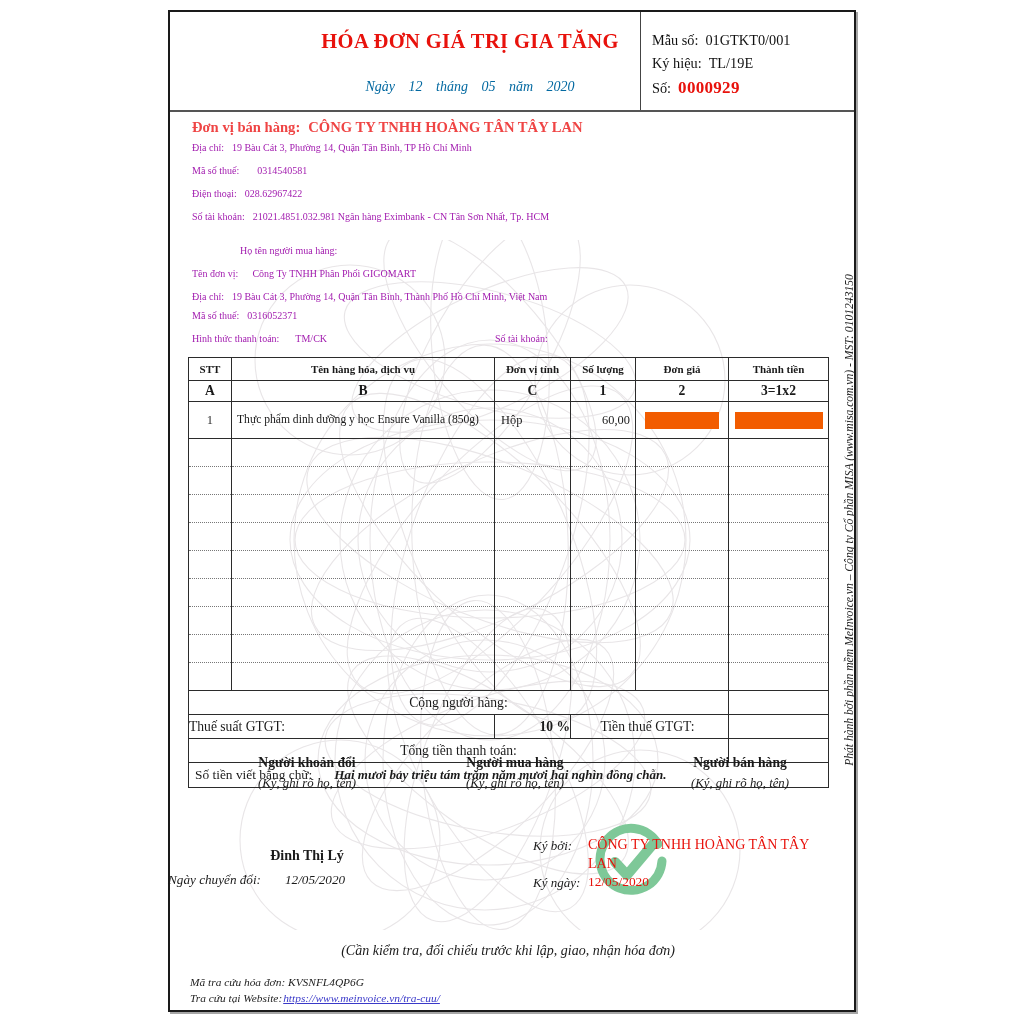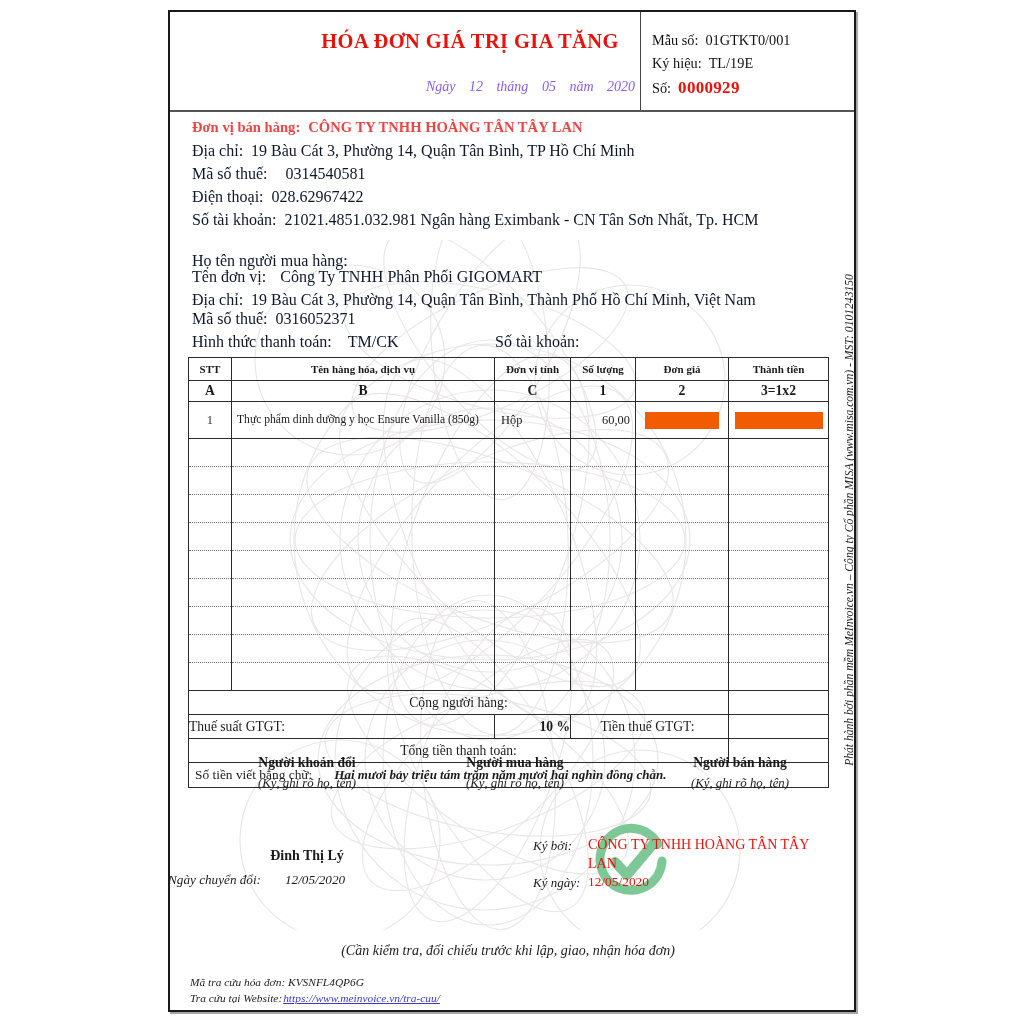--- a/index.html
+++ b/index.html
@@ -45,46 +45,46 @@
     font-weight:bold;font-size:20.5px;letter-spacing:.4px;
     color:#e8120c;
     font-family:"Liberation Serif","DejaVu Serif",serif;
   }
   .inv-sub{
     position:absolute;left:300px;top:57px;width:340px;
     text-align:center;font-style:italic;font-size:13.4px;color:#1a1a1a;
   }
   .inv-date{
     position:absolute;left:300px;top:79px;width:340px;
-    text-align:right;font-style:italic;font-size:14px;color:#8b5cf6;
+    text-align:center;font-style:italic;font-size:14px;color:#0369a1;
   }
   .inv-date span{margin:0 5px;}
 
   .hf{position:absolute;font-size:14.3px;color:#111;white-space:nowrap;}
   .hf .lbl{}
   .hf .val{margin-left:7px;}
   .hf-1{left:652px;top:32px;}
   .hf-2{left:652px;top:55px;}
   .hf-3{left:652px;top:78px;}
   .hf-3 .val{color:#e8120c;font-weight:bold;font-size:17px;letter-spacing:.3px;}
 
   
-  .party{position:absolute;left:192px;font-size:16px;white-space:nowrap;color:#0f172a;}
+  .party{position:absolute;left:192px;font-size:10px;white-space:nowrap;color:#a21caf;}
   .party .lbl{}
   .party .val{margin-left:8px;}
   .seller-title{color:#ef4444;font-weight:bold;font-size:14.6px;}
   .seller-title .val{font-weight:bold;}
 
   .p-s1{top:119px;}
   .p-s2{top:142px;}
   .p-s3{top:165px;}
   .p-s4{top:188px;}
   .p-s5{top:211px;}
 
-  .p-b1{top:252px;}
+  .p-b1{top:245px;margin-left:48px;}
   .p-b2{top:268px;}
   .p-b3{top:291px;}
   .p-b4{top:310px;}
   .p-b5{top:333px;}
   .p-b5 .acct{position:absolute;left:303px;top:0;white-space:nowrap;}
 
   
   .tbl{position:absolute;left:188px;top:357px;width:640px;}
   .grid{border-collapse:collapse;width:640px;table-layout:fixed;}
   .grid td,.grid th{

